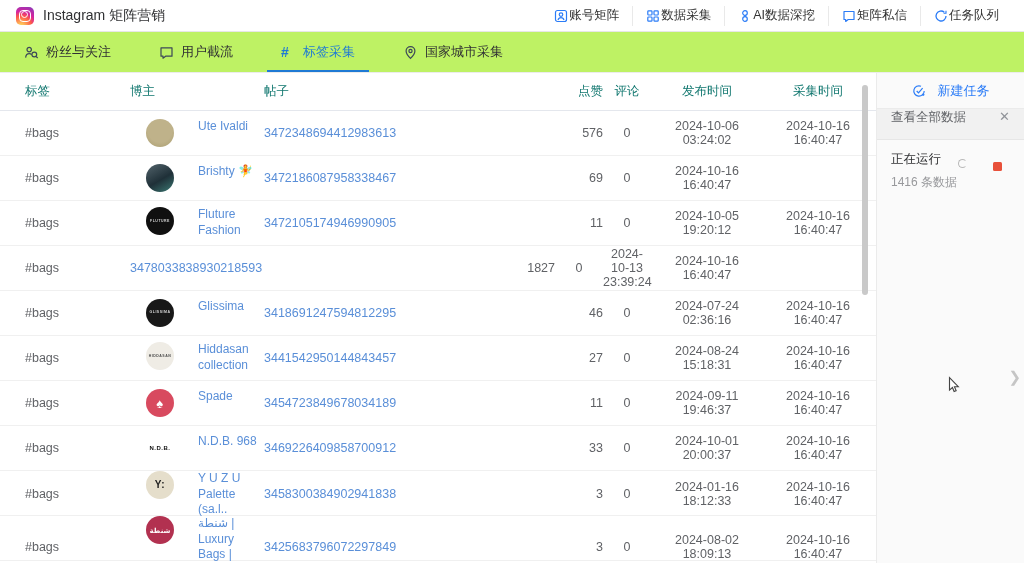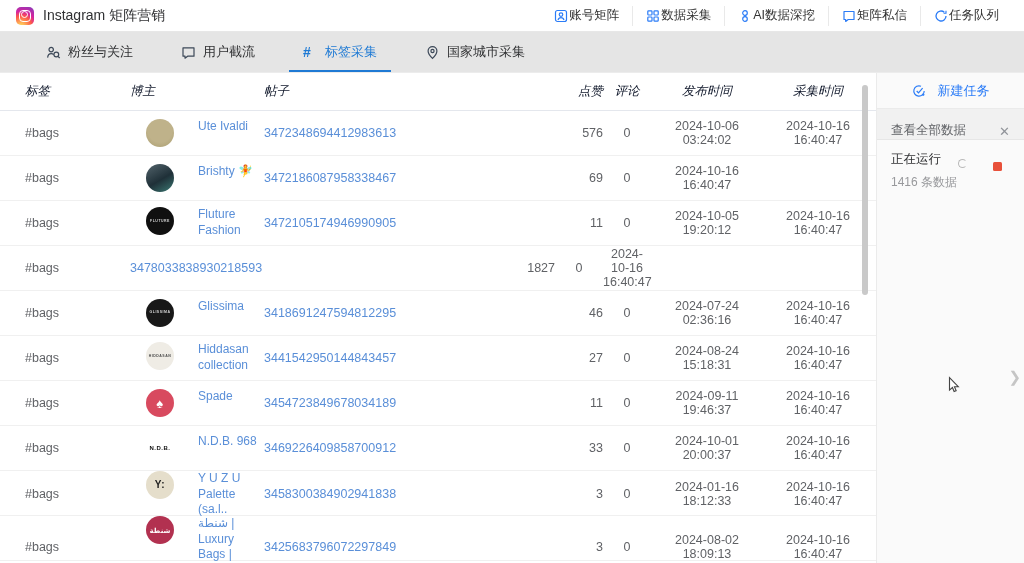--- a/index.html
+++ b/index.html
@@ -13,49 +13,49 @@
           background: radial-gradient(circle at 28% 110%, #ffdb5c 5%, #fd5949 45%, #d6249f 65%, #8a3ab9 95%); }
   .logo::before { content:''; position:absolute; inset:3px; border:1.5px solid #fff; border-radius:4px; }
   .logo::after { content:''; position:absolute; width:5px; height:5px; border:1.5px solid #fff; border-radius:50%; top:4.5px; left:4.5px; }
   .topnav { display:flex; align-items:center; height:100%; }
   .navitem { display:flex; align-items:center; gap:1px; padding:0 13px; font-size:12.5px; color:#333; cursor:pointer; height:20px; }
   .navitem + .navitem { border-left:1px solid #e9e9e9; }
   .nicon { width:14px; height:14px; color:#2b7cf7; display:inline-flex; flex:none; }
   .nicon svg { width:100%; height:100%; }
 
   
-  .tabbar { height:41px; border-bottom:1px solid #ececec; box-shadow:0 1px 2px rgba(0,0,0,.05); display:flex; align-items:stretch; padding-left:22px; background:#e5e5e5;text-align:right; }
+  .tabbar { height:41px; border-bottom:1px solid #ececec; box-shadow:0 1px 2px rgba(0,0,0,.05); display:flex; align-items:stretch; background:#bef264;text-align:right; }
   .tab { display:flex; align-items:center; gap:7px; font-size:13px; color:#303133; padding:0 24px; position:relative; cursor:pointer; }
   .tab .ticon { width:15px; height:15px; color:#3c4858; display:inline-flex; }
   .tab .ticon svg { width:100%; height:100%; }
   .tab.active { color:#1f7ad4; }
   .tab.active .ticon { color:#1f7ad4; }
   .tab.active::after { content:''; position:absolute; left:10px; right:10px; bottom:0; height:2px; background:#1f7ad4; }
   .hashglyph { font-weight:bold; font-size:14px; line-height:15px; }
 
   
   .content { display:flex; height:490px; }
   .table-wrap { width:877px; border-right:1px solid #ebebeb; position:relative; background:#fff; overflow:hidden; }
   .thead, .trow { display:grid; grid-template-columns:105px 134px 291px 48px 48px 112px 110px; align-items:center; padding-left:25px; }
-  .thead { height:38px; border-bottom:1px solid #e4e7ed; font-size:12.5px; color:#0f172a;font-style:italic; }
+  .thead { height:38px; border-bottom:1px solid #e4e7ed; font-size:12.5px; color:#0f766e; }
   .trow { height:45px; border-bottom:1px solid #f0f0f0; font-size:12.5px; color:#606266; background:#fff; }
   .c-likes { text-align:right; }
   .c-comments { text-align:center; }
   .c-time { text-align:center; }
   .blogger-cell { display:flex; align-items:flex-start; gap:24px; padding-left:16px; }
   .avatar { width:28px; height:28px; border-radius:50%; flex:none; display:flex; align-items:center; justify-content:center; overflow:hidden; font-weight:bold; letter-spacing:.5px; text-align:center; line-height:1; }
   .bname { color:#5a8fd8; font-size:12px; line-height:1.3; max-width:84px; cursor:pointer; word-break:break-word; }
   .post-link { color:#5a8fd8; cursor:pointer; }
   .vscroll { position:absolute; top:12px; right:8px; width:6px; height:210px; border-radius:3px; background:#c9c9c9; }
 
   
   .panel { flex:1; background:#fafafa; position:relative; }
   .new-task { height:36px; display:flex; align-items:center; justify-content:center; gap:12px; color:#2b7cf7; font-size:13px; border-bottom:1px solid #ebebeb; cursor:pointer; }
   .new-task .nicon { color:#2b7cf7; }
-  .view-all { height:31px; display:flex; align-items:flex-end; justify-content:space-between; padding:0 14px; font-size:12.5px; color:#606266; background:#f1f1f1; border-bottom:1px solid #e6e6e6; }
+  .view-all { height:31px; display:flex; align-items:flex-start; justify-content:space-between; padding:0 14px; font-size:12.5px; color:#606266; background:#f1f1f1; border-bottom:1px solid #e6e6e6; }
   .close-x { color:#909399; font-size:13px; cursor:pointer; }
   .status { padding:11px 14px; position:relative; }
   .status-line { display:flex; align-items:flex-end; gap:17px; font-size:12.5px; color:#303133; }
   .loader { width:9px; height:9px; border:1.5px solid #b9b9b9; border-right-color:transparent; border-radius:50%; display:inline-block; }
   .count { font-size:12px; color:#98999c; margin-top:6px; }
   .stop-btn { position:absolute; right:22px; top:22px; width:9px; height:9px; border-radius:1.5px; cursor:pointer; }
   .drawer-handle { position:absolute; right:3px; top:295px; color:#c5c5c5; font-size:15px; font-weight:bold; cursor:pointer; }
 
   .cursor { position:absolute; left:945px; top:376px; pointer-events:none; z-index:9; }
 </style>
@@ -203,20 +203,21 @@
     <span class="c-comments">0</span>
     <span class="c-time">2024-10-05 19:20:12</span>
     <span class="c-time">2024-10-16 16:40:47</span>
   </div>
 
   <div class="trow">
     <span class="c-tag">#bags</span>
     <span class="post-link">3478033838930218593</span>
     <span class="c-likes">1827</span>
     <span class="c-comments">0</span>
+    <span class="c-time">2024-10-13 23:39:24</span>
     <span class="c-time">2024-10-16 16:40:47</span>
   </div>
 
   <div class="trow">
     <span class="c-tag">#bags</span>
     <span class="blogger-cell">
       <span class="avatar" style="background: rgb(24, 24, 24); color: rgb(216, 216, 216); font-size: 3.5px;">GLISSIMA</span>
       <span class="bname">Glissima</span>
     </span>
     <span class="post-link">3418691247594812295</span>

